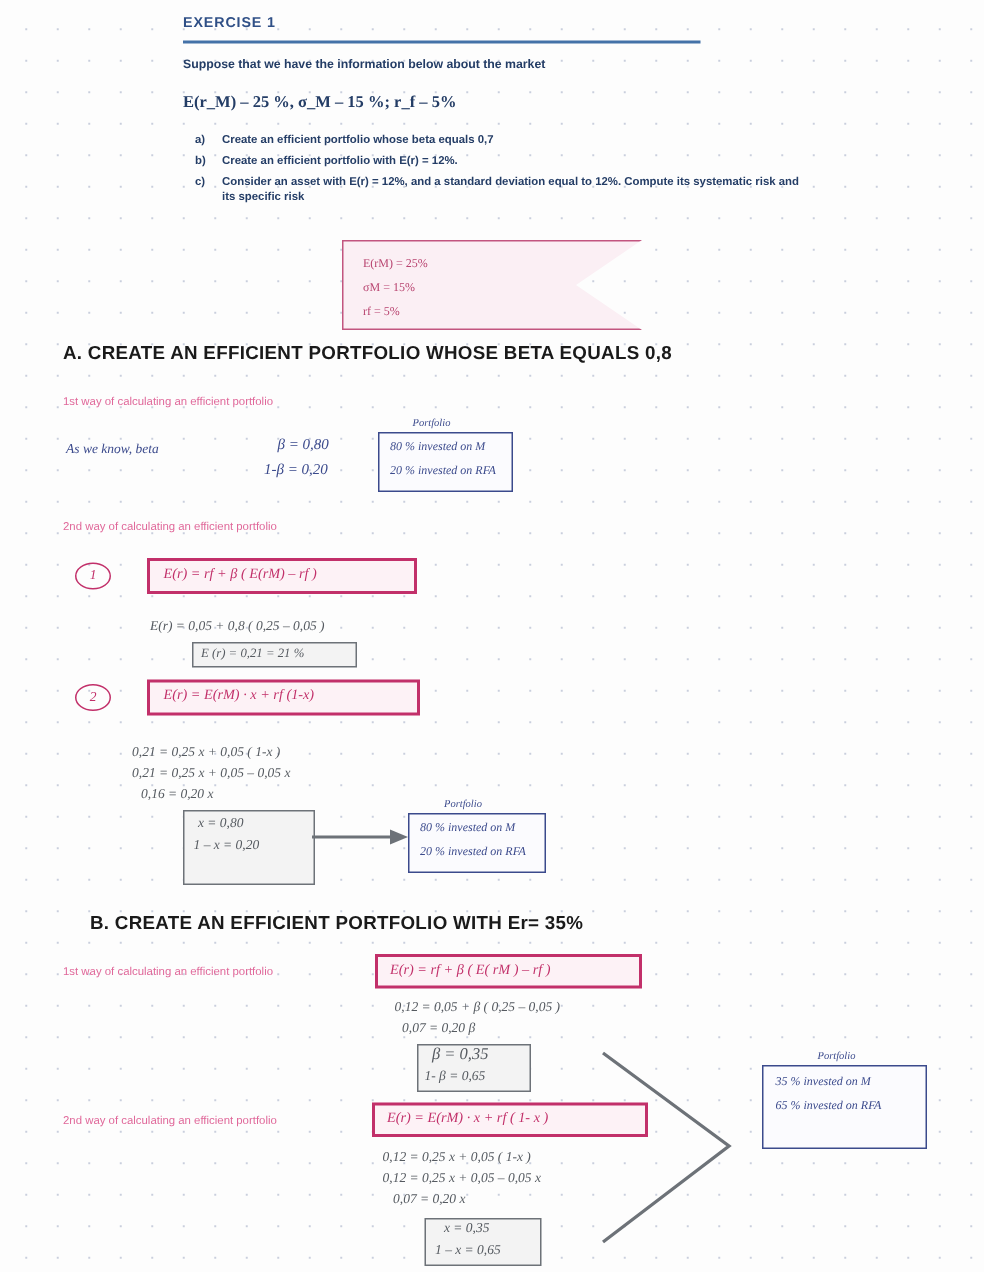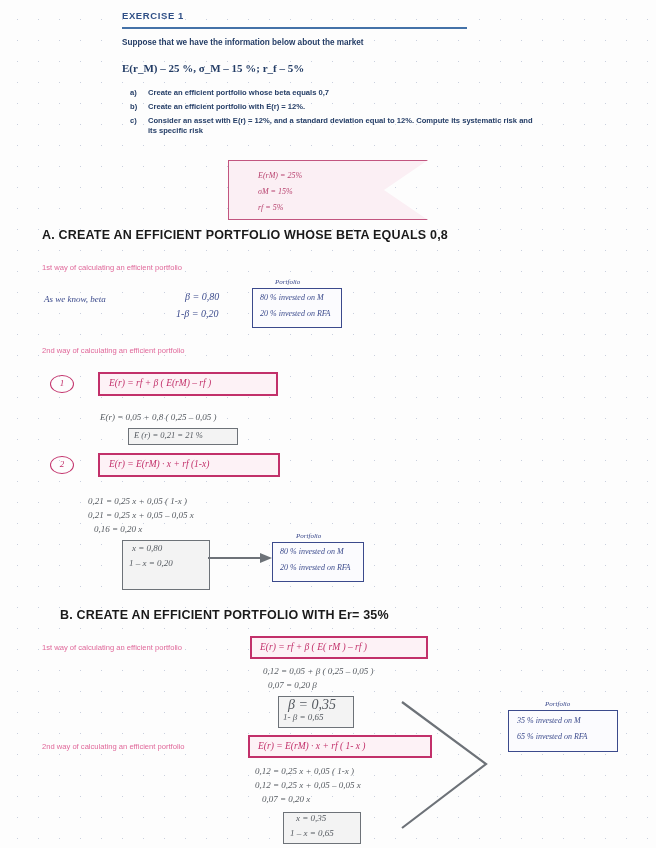--- a/index.html
+++ b/index.html
@@ -50,24 +50,23 @@
   .banner{
     position:absolute;left:228px;top:160px;width:200px;height:60px;
   }
   .banner .shape{
     position:absolute;inset:0;
     background:#fbeff4;
     border:1.6px solid #c2557f;
     clip-path:polygon(0 0, 100% 0, 78% 50%, 100% 100%, 0 100%);
   }
   .banner .lines{
-    position:absolute;left:30px;top:8px;
+    position:absolute;left:14px;top:8px;
     font-family:"Liberation Serif", serif;
     color:#b8436f;font-size:8px;line-height:16px;
-    font-style:italic;
   }
   
   .sec-head{
     position:absolute;
     font-size:12.5px;font-weight:700;color:#1a1a1a;
     letter-spacing:.2px;
   }
   #secA{left:42px;top:228px;}
   #secB{left:60px;top:608px;}
   
@@ -207,21 +206,21 @@
   <div class="pink-note" style="left:42px;top:643px;">1st way of calculating an efficient portfolio</div>
 
   <div class="box-pink" style="left:250px;top:636px;width:178px;height:23px;padding-left:24px;">
     <div class="hw hw-pink" style="left:8px;top:4px;font-size:9.5px;">E(r)  =  rf +  β ( E( rM ) – rf )</div>
   </div>
 
   <div class="hw hw-grey" style="left:263px;top:666px;font-size:9px;">0,12   =   0,05 +  β ( 0,25 – 0,05 )</div>
   <div class="hw hw-grey" style="left:268px;top:680px;font-size:9px;text-align:center;">0,07   =   0,20 β</div>
 
   <div class="box-grey" style="left:278px;top:696px;width:76px;height:32px;">
-    <div class="hw hw-grey" style="left:9px;top:0px;font-size:14px;">β =  0,35</div>
+    <div class="hw hw-grey" style="left:9px;top:0px;font-size:11px;">β =  0,35</div>
     <div class="hw hw-grey" style="left:4px;top:15px;font-size:9px;">1- β  = 0,65</div>
   </div>
 
   <div class="pink-note" style="left:42px;top:742px;">2nd way of calculating an efficient portfolio</div>
 
   <div class="box-pink" style="left:248px;top:735px;width:184px;height:23px;">
     <div class="hw hw-pink" style="left:8px;top:4px;font-size:9.5px;">E(r)  =  E(rM) · x  +  rf ( 1- x )</div>
   </div>
 
   <div class="hw hw-grey" style="left:255px;top:766px;font-size:9px;">0,12   =   0,25 x  + 0,05 ( 1-x )</div>
@@ -233,18 +232,18 @@
     <div class="hw hw-grey" style="left:6px;top:15px;font-size:9px;">1 – x  = 0,65</div>
   </div>
 
   <div class="arrow" style="left:400px;top:700px;">
     <svg width="110" height="132" viewBox="0 0 110 132">
       <polyline points="2,2 86,64 2,128" fill="none" stroke="#6d7278" stroke-width="2.2"></polyline>
     </svg>
   </div>
 
   <div class="portfolio-cap" style="left:545px;top:700px;">Portfolio</div>
-  <div class="box-blue" style="left:508px;top:710px;width:110px;height:42px;">
+  <div class="box-blue" style="left:508px;top:710px;width:110px;height:56px;">
     <div class="hw hw-blue" style="left:8px;top:5px;font-size:8px;">35 %  invested on M</div>
     <div class="hw hw-blue" style="left:8px;top:21px;font-size:8px;">65 %  invested on RFA</div>
   </div>
 
 </div>
 
 </body></html>

